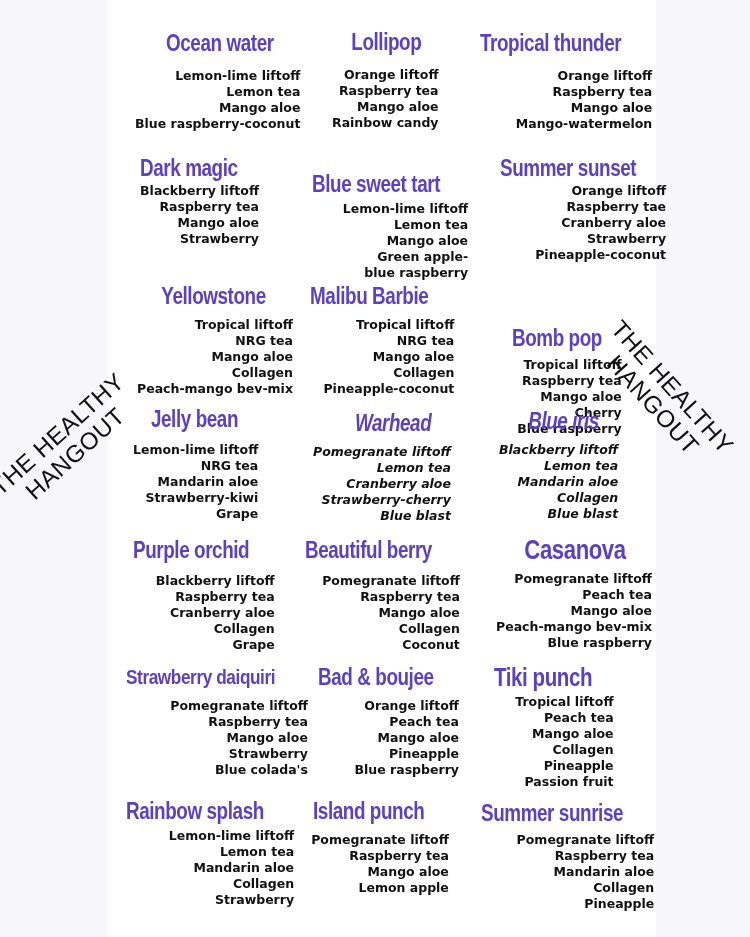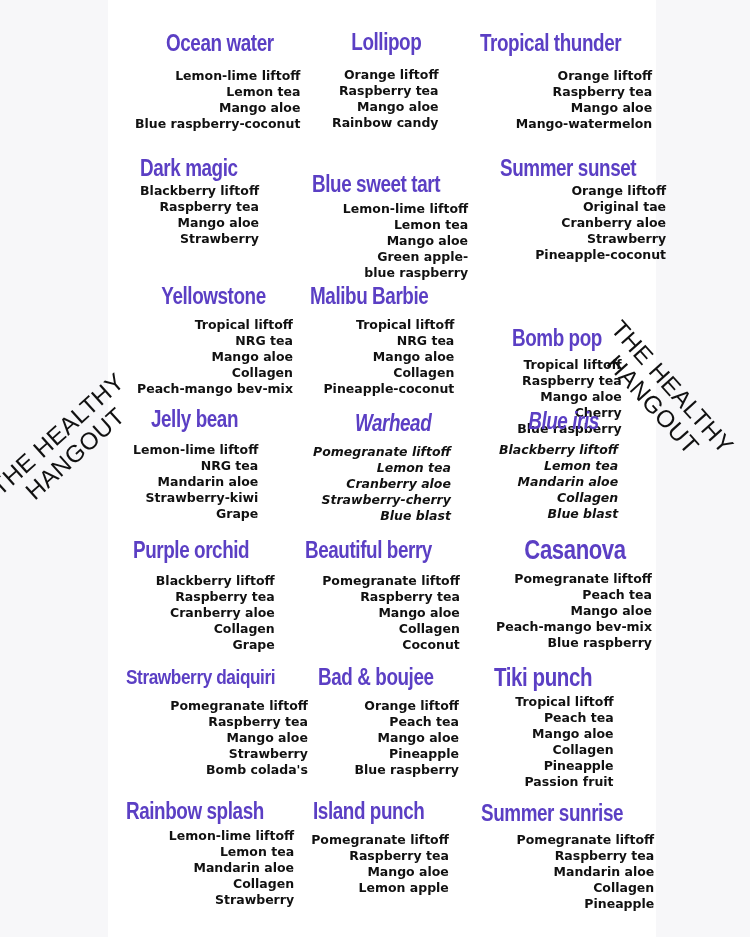--- a/index.html
+++ b/index.html
@@ -104,21 +104,21 @@
     <li>Lemon tea</li>
     <li>Mango aloe</li>
     <li>Green apple-</li>
     <li>blue raspberry</li>
   </ul>
 </div>
 <div class="card" style="left:500px;top:155px;">
   <div class="title">Summer sunset</div>
   <ul class="items" style="margin-top:2px;margin-left:0px;">
     <li>Orange liftoff</li>
-    <li>Original tae</li>
+    <li>Raspberry tae</li>
     <li>Cranberry aloe</li>
     <li>Strawberry</li>
     <li>Pineapple-coconut</li>
   </ul>
 </div>
 
 <div class="card" style="left:142px;top:283px;">
   <div class="title">Yellowstone</div>
   <ul class="items" style="margin-top:8px;margin-left:-5px;">
     <li>Tropical liftoff</li>
@@ -211,21 +211,21 @@
   </ul>
 </div>
 
 <div class="card" style="left:126px;top:664px;">
   <div class="title" style="font-size:21px;">Strawberry daiquiri</div>
   <ul class="items" style="margin-top:8px;margin-left:10px;">
     <li>Pomegranate liftoff</li>
     <li>Raspberry tea</li>
     <li>Mango aloe</li>
     <li>Strawberry</li>
-    <li>Bomb colada's</li>
+    <li>Blue colada's</li>
   </ul>
 </div>
 <div class="card" style="left:318px;top:664px;">
   <div class="title">Bad &amp; boujee</div>
   <ul class="items" style="margin-top:8px;margin-left:-5px;">
     <li>Orange liftoff</li>
     <li>Peach tea</li>
     <li>Mango aloe</li>
     <li>Pineapple</li>
     <li>Blue raspberry</li>

